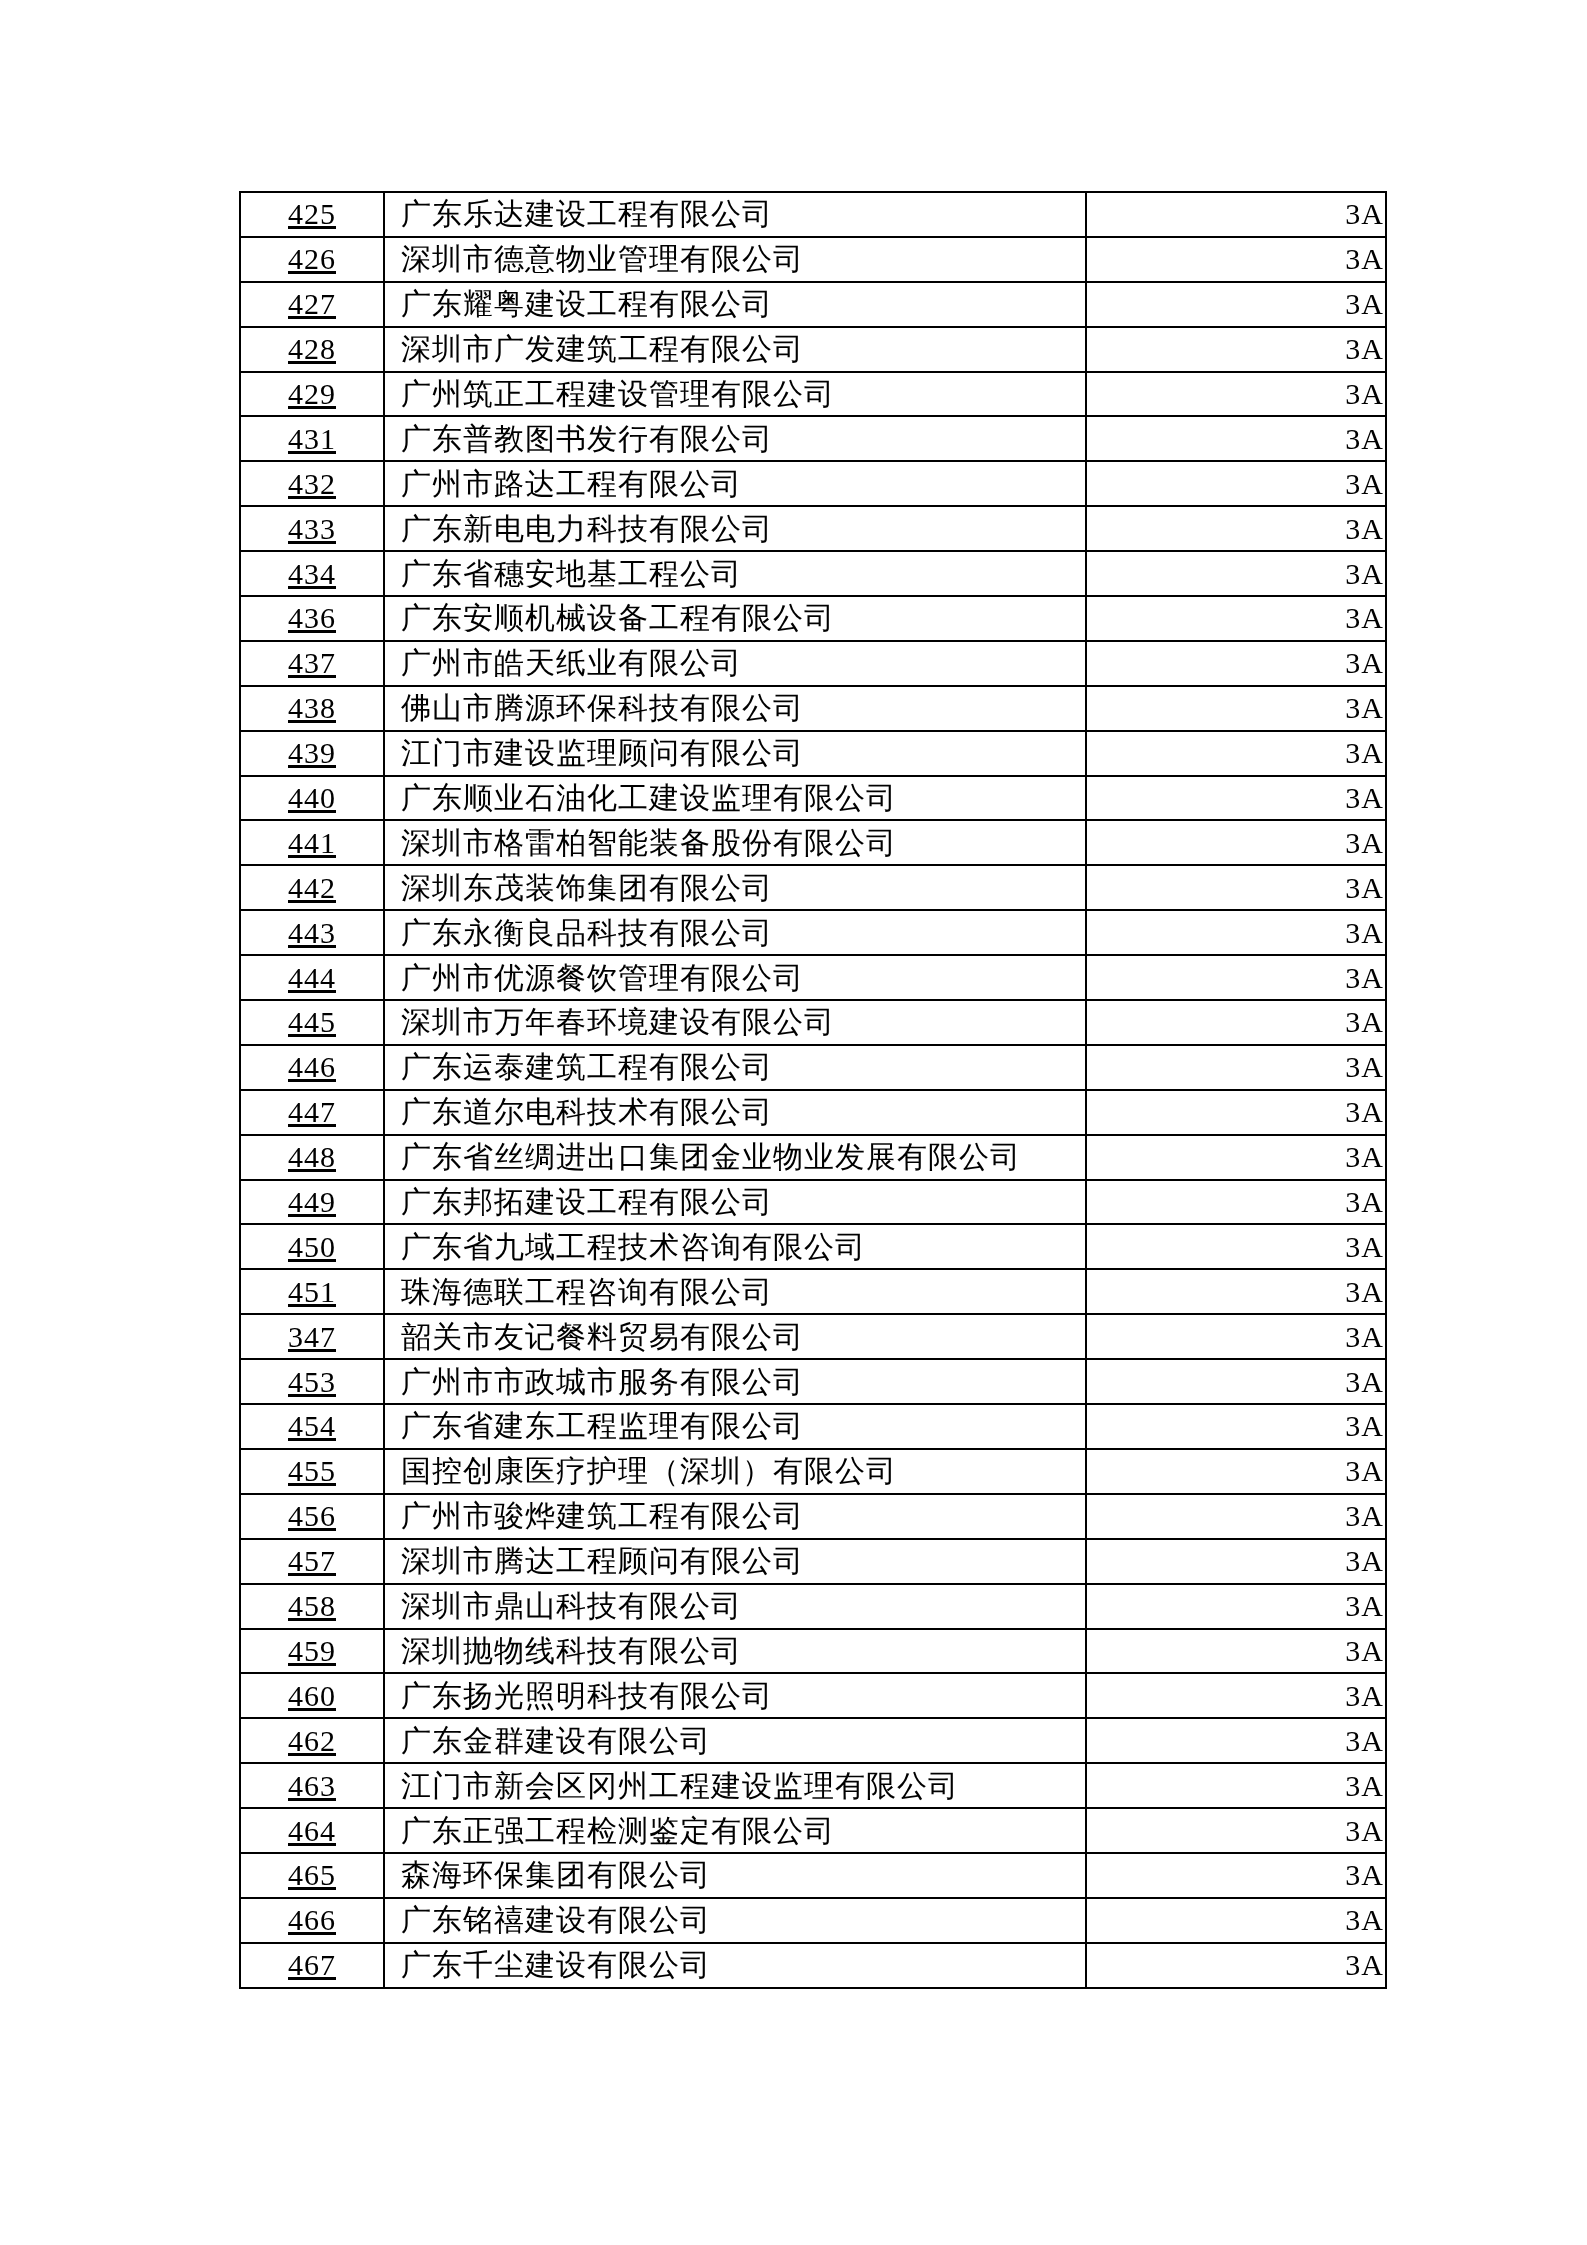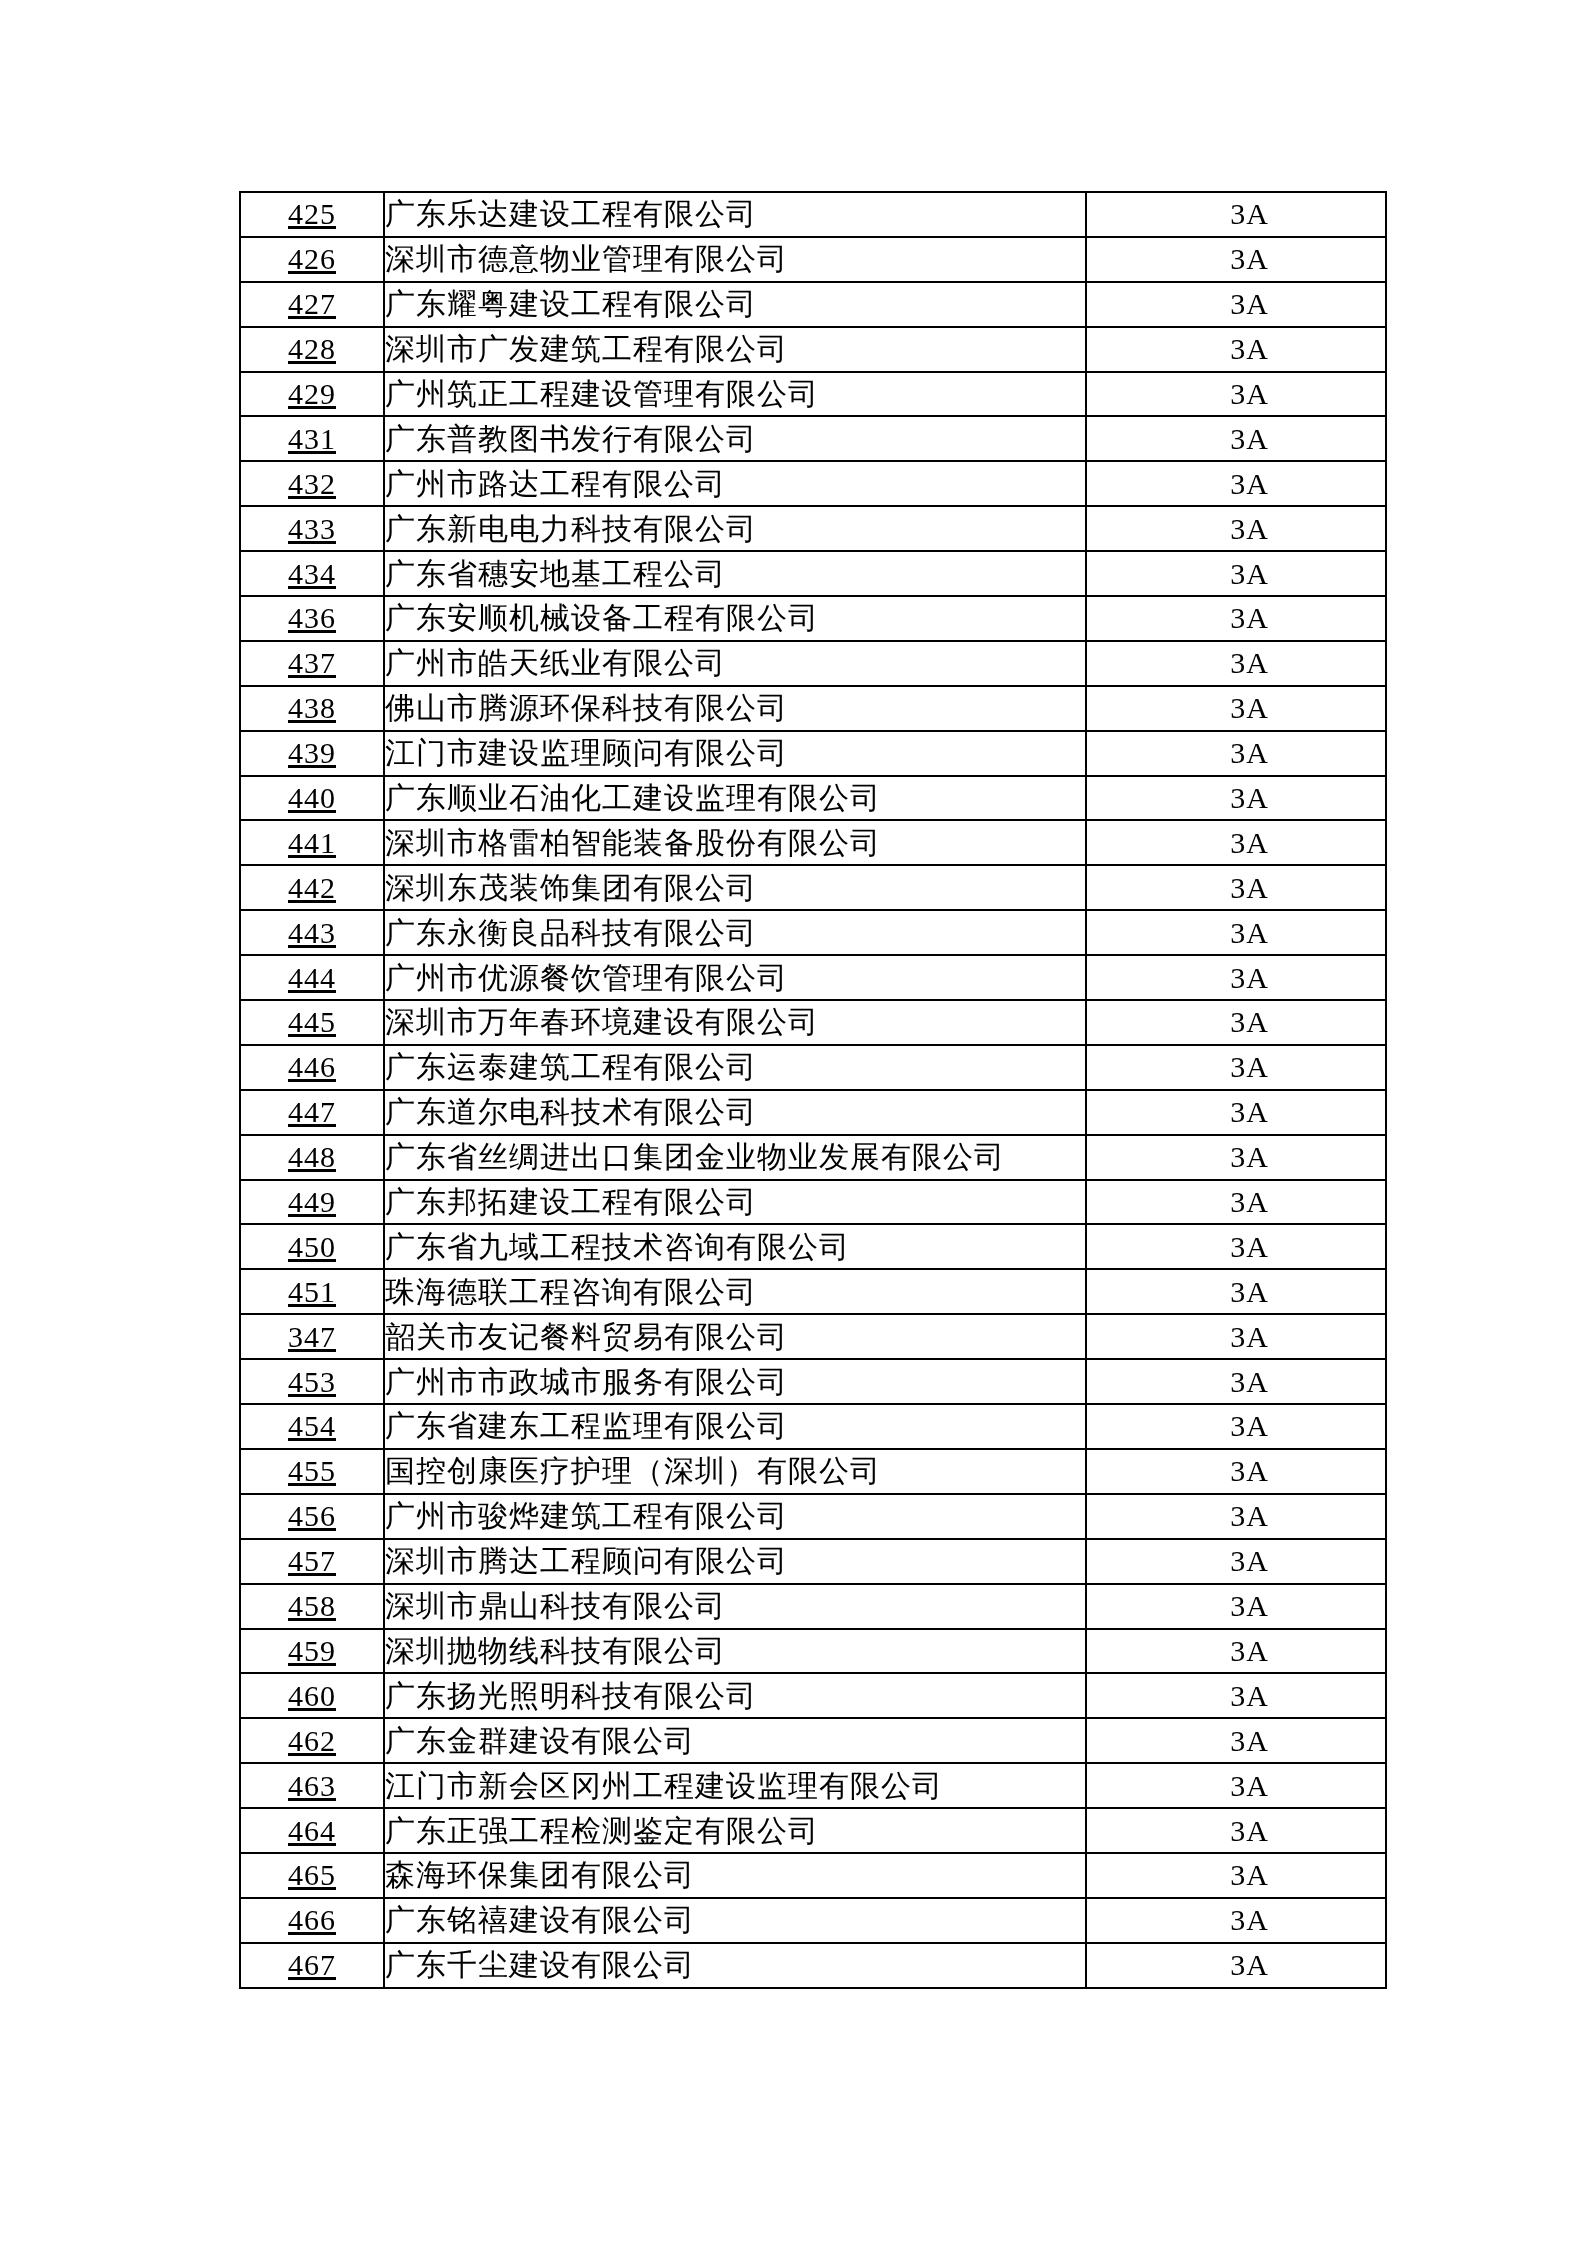--- a/index.html
+++ b/index.html
@@ -34,27 +34,27 @@
   }
   td.col-no {
     width: 144px;
     text-align: center;
     letter-spacing: 1px;
     text-decoration: underline;
   }
   td.col-name {
     width: 702px;
     text-align: left;
-    padding-left: 0;
+    padding-left: 16px;
     letter-spacing: 1px;
     margin-left: 8px;
   }
   td.col-grade {
     width: 300px;
-    text-align: center;
+    text-align: right;
     letter-spacing: 1px;
     padding-left: 28px;
   }
 </style>
 </head>
 <body>
 
 <div class="page">
   <table class="company-table">
     <colgroup>

